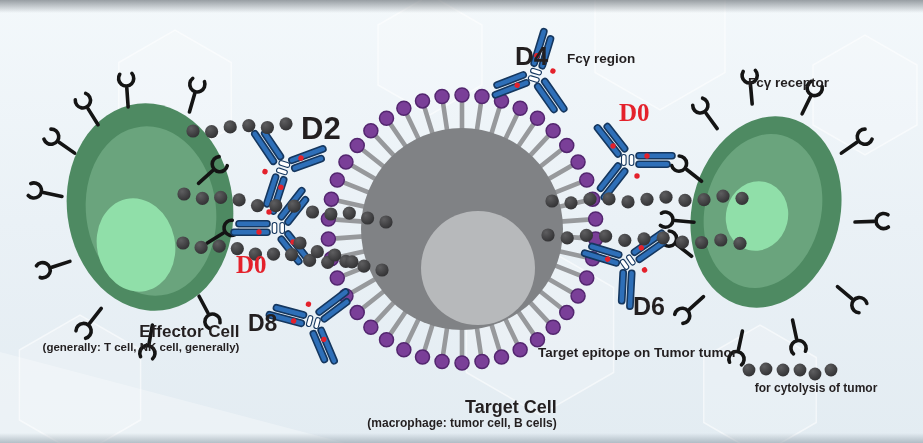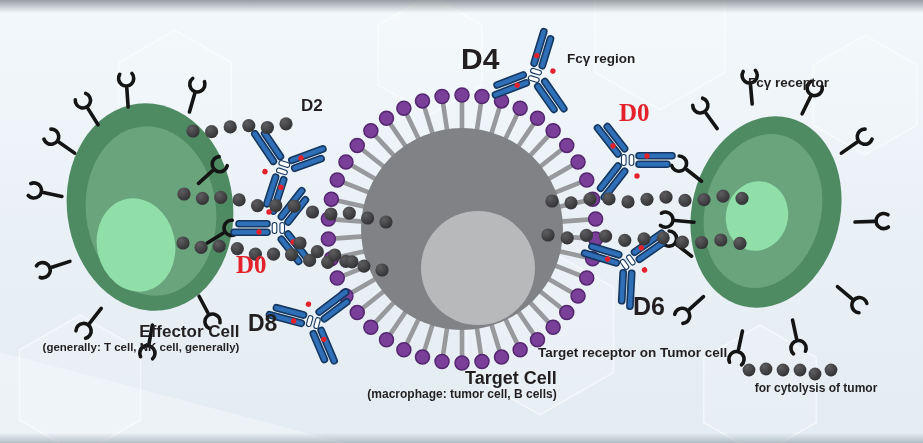--- a/index.html
+++ b/index.html
@@ -286,36 +286,36 @@
         <circle cx="783" cy="370" r="6.4" class="ctx-dot"></circle>
         <circle cx="800" cy="370" r="6.4" class="ctx-dot"></circle>
         <circle cx="815" cy="374" r="6.4" class="ctx-dot"></circle>
         <circle cx="831" cy="370" r="6.4" class="ctx-dot"></circle>
       </g>
 
     <rect x="0" y="0" width="923" height="13" fill="url(#topShade)"></rect>
     <rect x="0" y="433" width="923" height="10" fill="url(#botShade)"></rect>
   </svg>
 
-  <div class="label" style="left:301px;top:96px;font-size:17px">D2</div>
-  <div class="label" style="left:461px;top:42px;font-size:30px">D4</div>
+  <div class="label" style="left:301px;top:112px;font-size:31px">D2</div>
+  <div class="label" style="left:515px;top:42px;font-size:26px">D4</div>
   <div class="label" style="left:567px;top:51px;font-size:13.5px">Fcγ region</div>
   <div class="label red" style="left:619px;top:99px;font-size:25px">D0</div>
   <div class="label" style="left:748px;top:75px;font-size:13.5px">Fcγ receptor</div>
   <div class="label red" style="left:236px;top:251px;font-size:25px">D0</div>
   <div class="label" style="left:248px;top:311px;font-size:23px">D8</div>
   <div class="label" style="left:633px;top:292px;font-size:25px">D6</div>
-  <div class="label" style="left:538px;top:345px;font-size:13.5px">Target receptor on Tumor cell</div>
+  <div class="label" style="left:538px;top:345px;font-size:13.5px">Target epitope on Tumor tumor</div>
 
   <div class="label center" style="left:141px;top:322px">
     <div style="font-size:17px">Effector Cell</div>
     <div style="font-size:11.5px">(generally: T cell, NK cell, generally)</div>
   </div>
 
-  <div class="label center" style="left:462px;top:368px">
+  <div class="label center" style="left:462px;top:397px">
     <div style="font-size:18px">Target Cell</div>
     <div style="font-size:12px">(macrophage: tumor cell, B cells)</div>
   </div>
 
   <div class="label center" style="left:816px;top:382px">
     <div style="font-size:12px">for cytolysis of tumor</div>
   </div>
 </div>
 
 </body></html>

